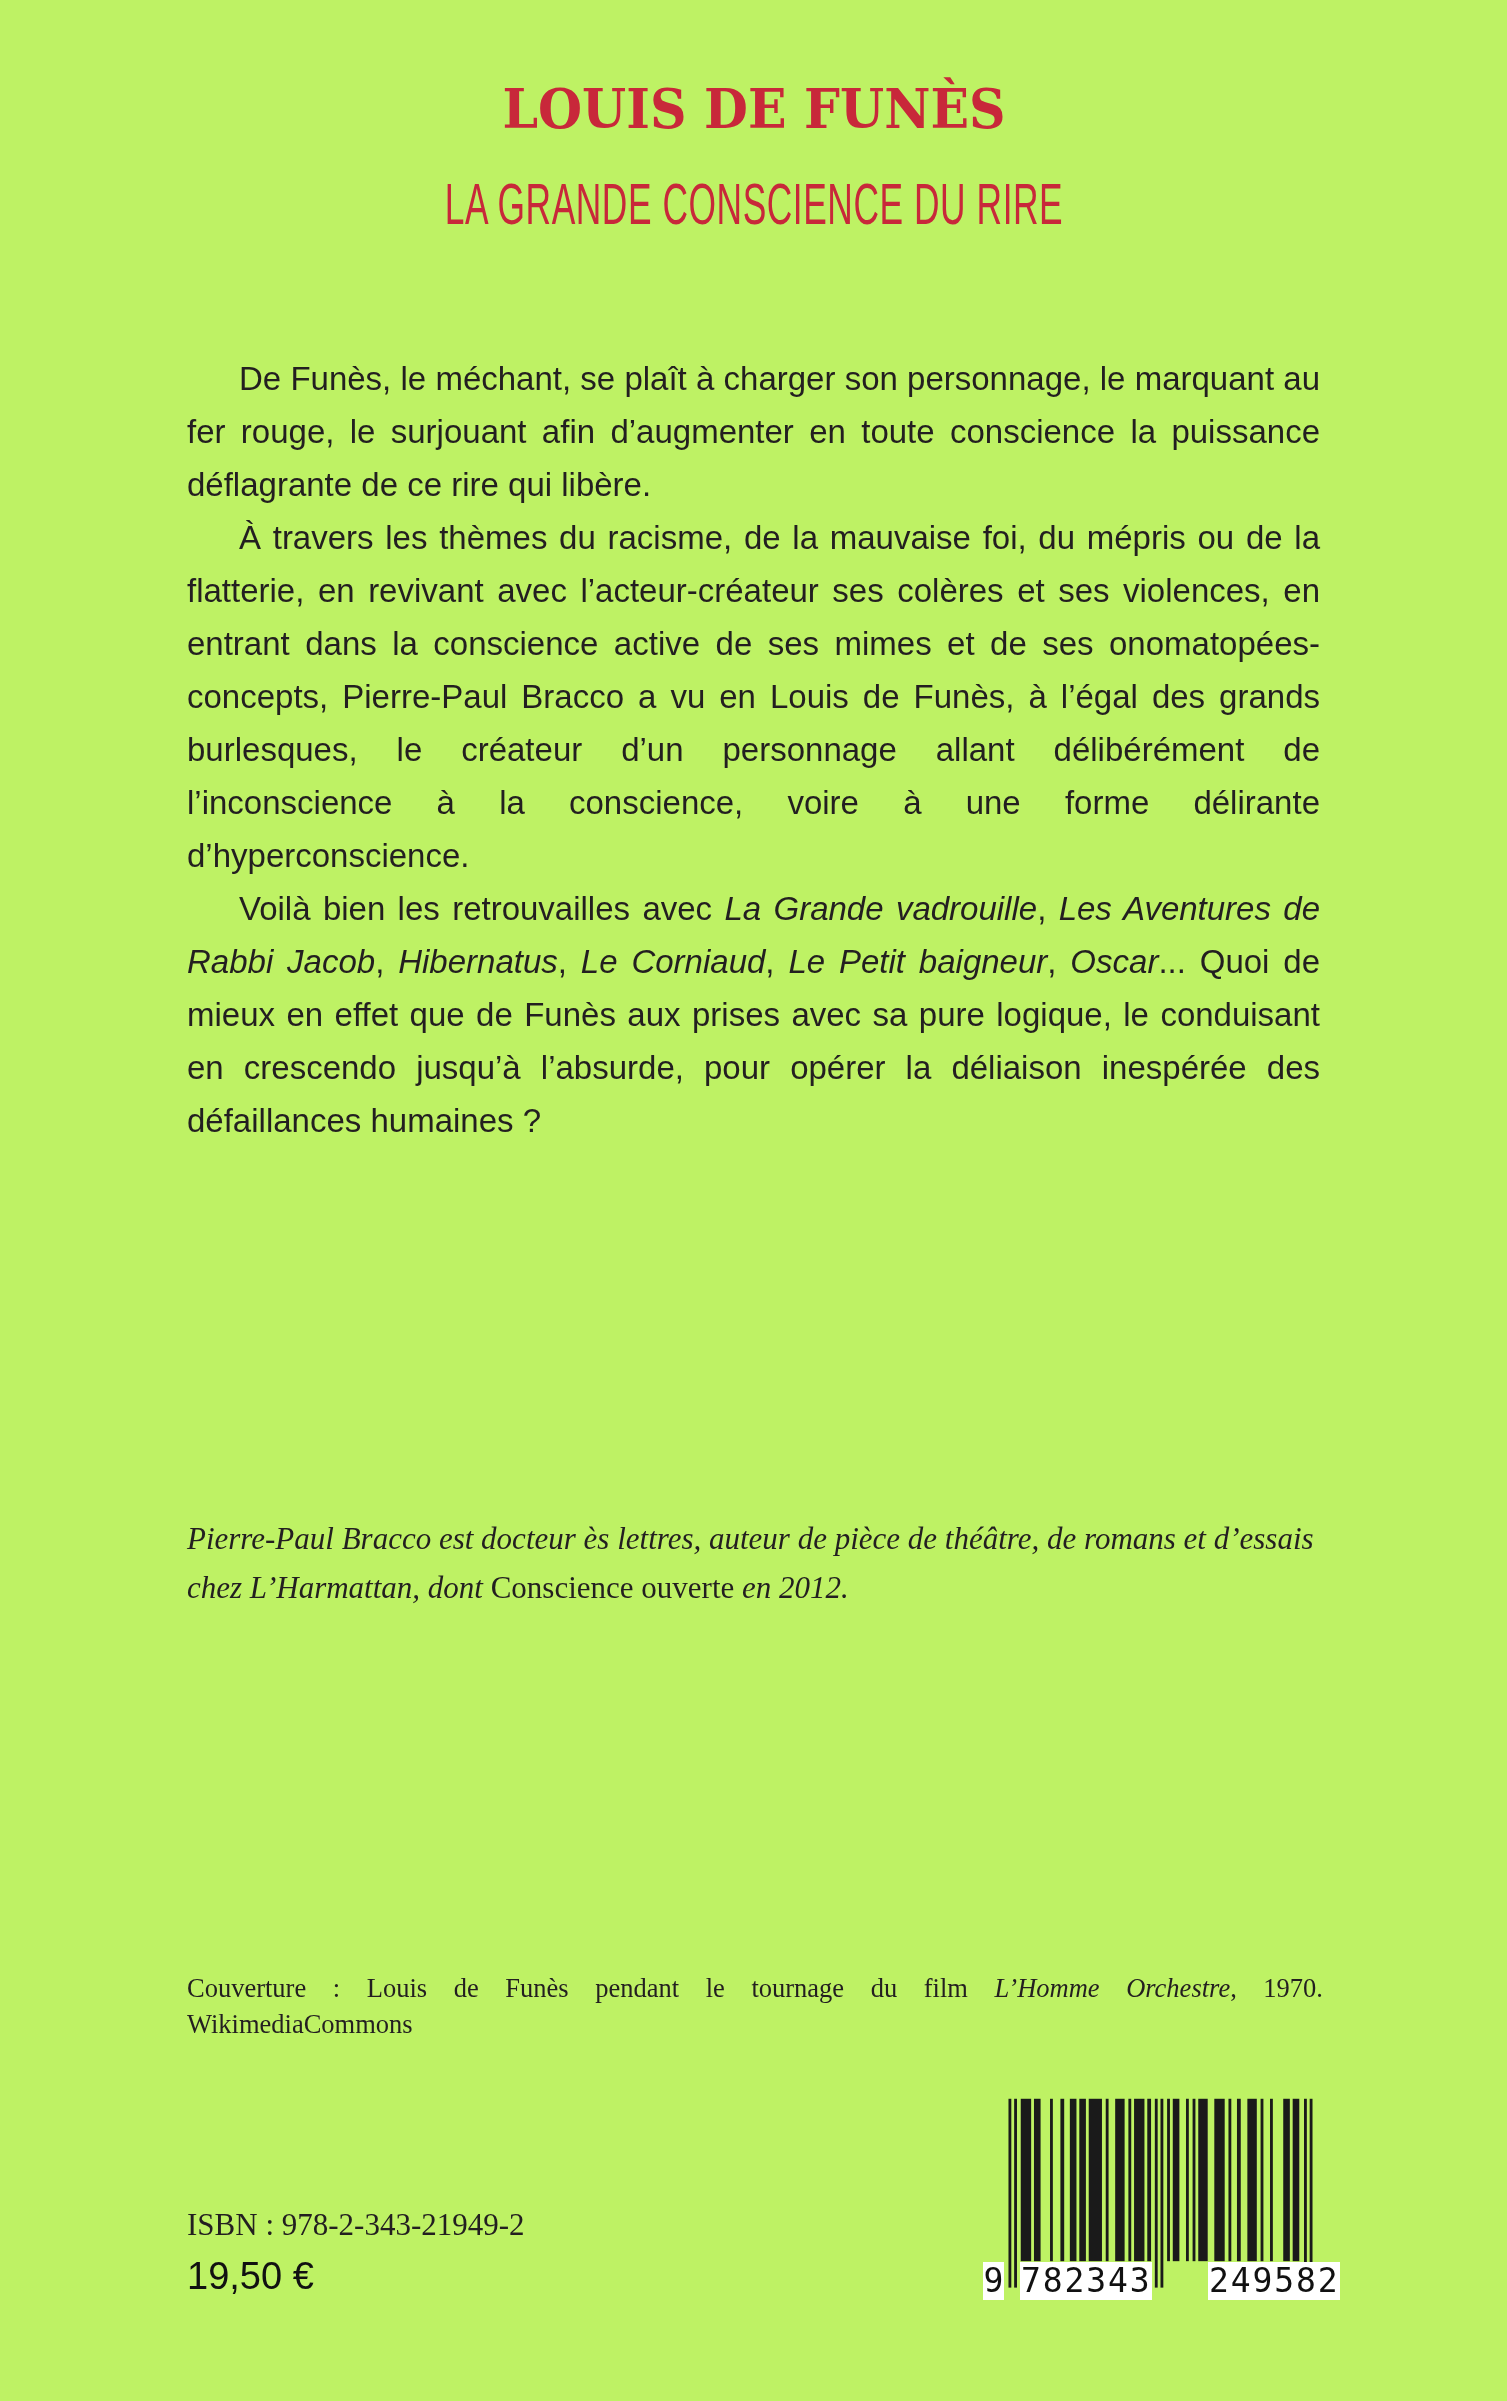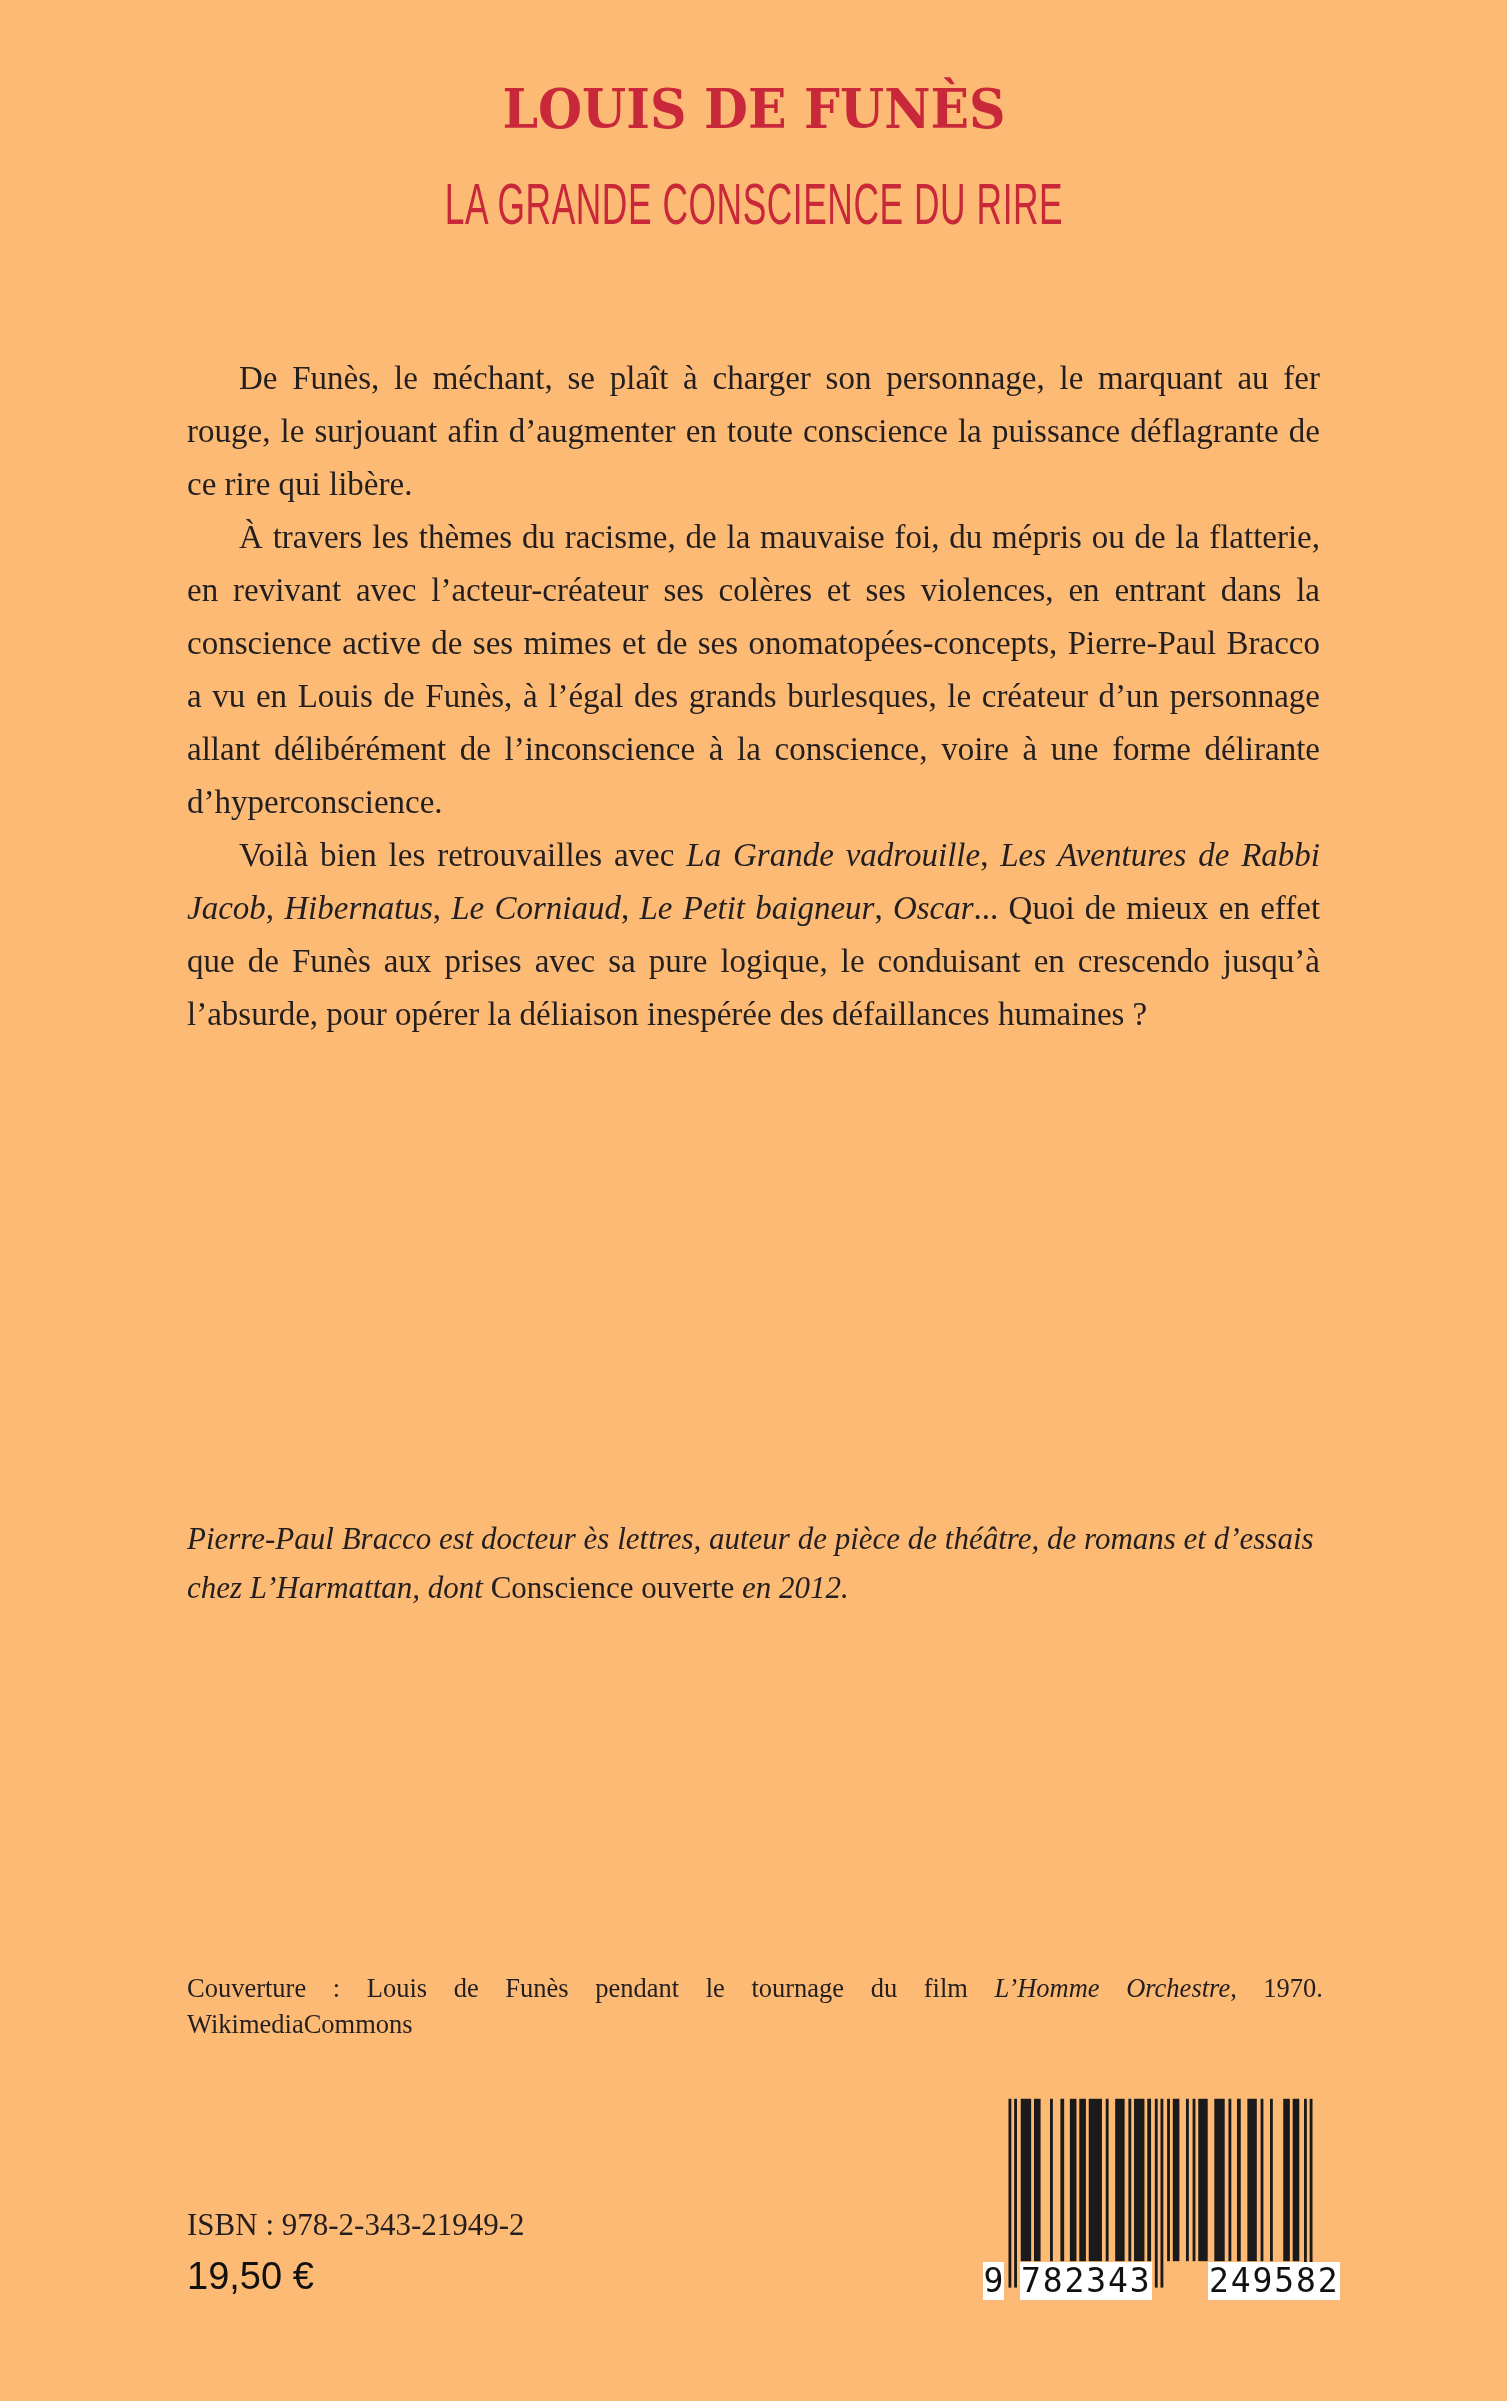--- a/index.html
+++ b/index.html
@@ -1,33 +1,33 @@
 <!DOCTYPE html>
 <html style="font-size:15px"><head>
 <meta charset="utf-8">
 <style>
   html, body { margin: 0; padding: 0; background: #ffffff; }
   body { width: 1508px; height: 2402px; position: relative; overflow: hidden; color: #231f20; }
-  .cover { position: absolute; inset: 0; background: #fdba74; }
+  .cover { position: absolute; inset: 0; background: #bef264; }
 
   .title {
     position: absolute; left: 0; width: 1508px; top: 81px; text-align: center;
     font-family: "DejaVu Serif", serif; font-weight: bold; font-size: 55px;
     color: #c8283a; letter-spacing: 0px; transform: scaleX(0.92); transform-origin: center;
     line-height: 1;
   }
   .subtitle {
     position: absolute; left: 0; width: 1508px; top: 176px; text-align: center;
     font-family: "Liberation Sans", sans-serif; font-size: 57px; color: #c8283a;
     line-height: 1; transform: scaleX(0.62); transform-origin: center; letter-spacing: 0.9px;
   }
 
   .body-text {
     position: absolute; left: 187px; width: 1133px; top: 352px;
-    font-family: Liberation Serif, serif; font-size: 33px; line-height: 53px;
+    font-family: Liberation Sans, sans-serif; font-size: 33px; line-height: 53px;
     text-align: justify; color: #231f20;
   }
   .body-text p { margin: 0; text-indent: 52px; }
   .body-text em { font-style: italic; }
 
   .bio {
     position: absolute; left: 187px; width: 1136px; top: 1514px;
     font-family: "Liberation Serif", serif; font-size: 31px; line-height: 49px;
     font-style: italic; color: #231f20;
   }

